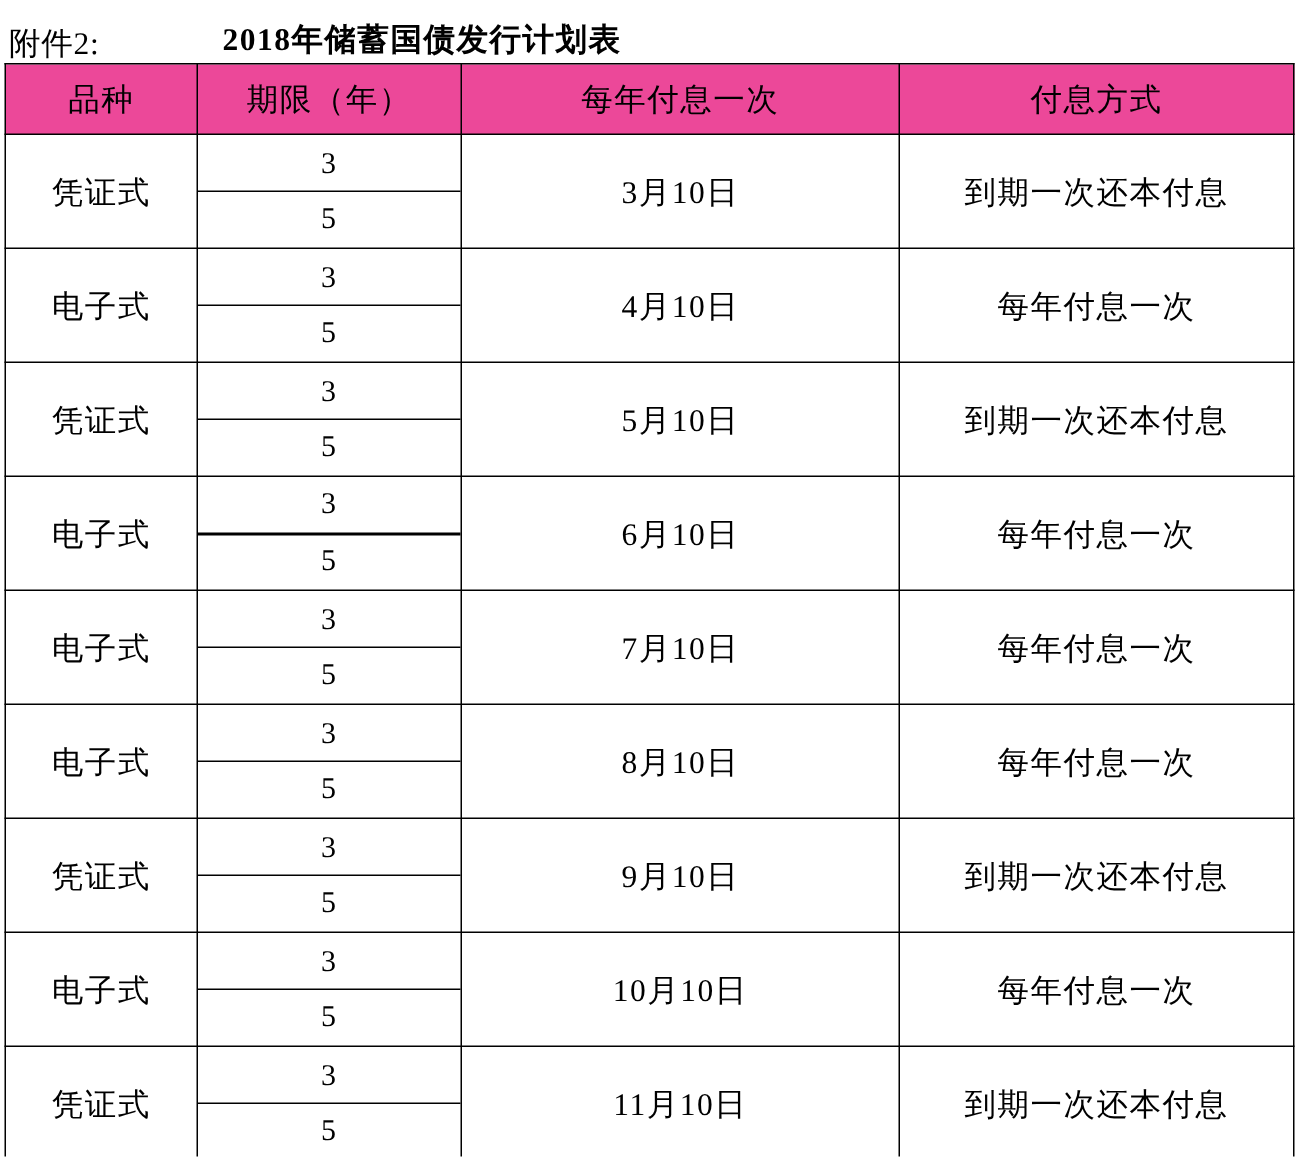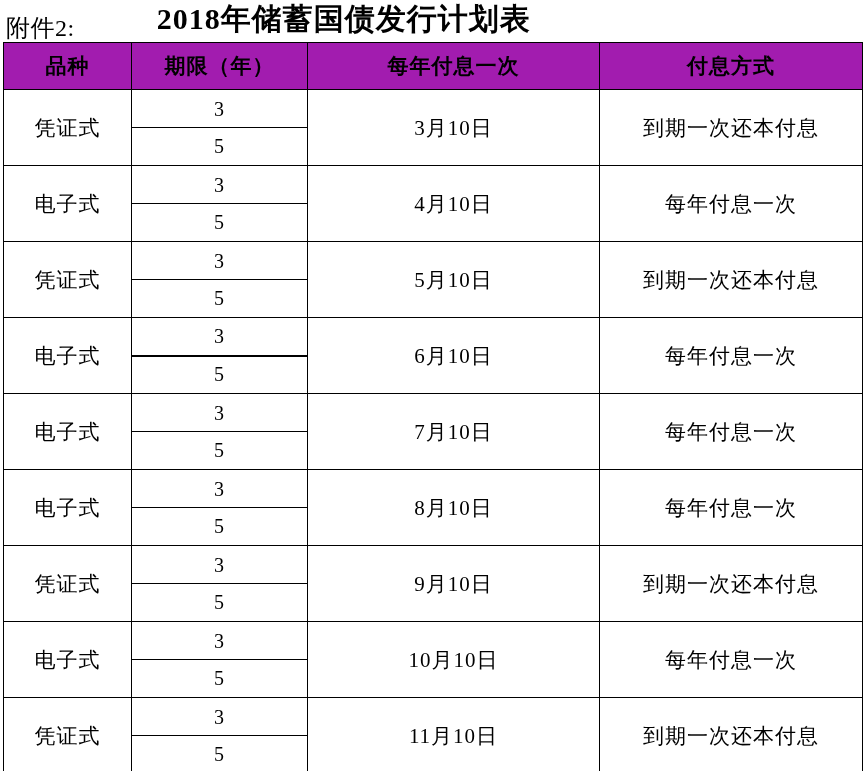--- a/index.html
+++ b/index.html
@@ -21,27 +21,27 @@
     box-sizing: border-box;
   }
   .header-row {
     display: flex;
     align-items: flex-end;
     height: 40px;
     padding: 2px 0 0 6px;
     box-sizing: border-box;
   }
   .attachment-label {
-    font-size: 24px;
+    font-size: 21px;
     line-height: 1;
     letter-spacing: 0.5px;
     white-space: nowrap;
   }
   .doc-title {
-    font-size: 30px;
+    font-size: 21px;
     font-weight: bold;
     letter-spacing: 1px;
     margin-left: 82px;
     white-space: nowrap;
   }
   table.plan {
     border-collapse: collapse;
     width: 859px;
     margin: 2px 0 0 3px;
     table-layout: fixed;
@@ -52,22 +52,22 @@
   table.plan col.c-pay   { width: 263px; }
 
   table.plan th, table.plan td {
     border: 1px solid #000000;
     text-align: center;
     vertical-align: middle;
     font-size: 21px;
     letter-spacing: 1px;
   }
   thead th {
-    background: #a21caf;
-    font-weight: bold;
+    background: #ec4899;
+    font-weight: normal;
     height: 44px;
     font-size: 22px;
     letter-spacing: 2px;
   }
   tbody td {
     height: 73px;
   }
   td.type-cell {
     letter-spacing: 2px;
   }

